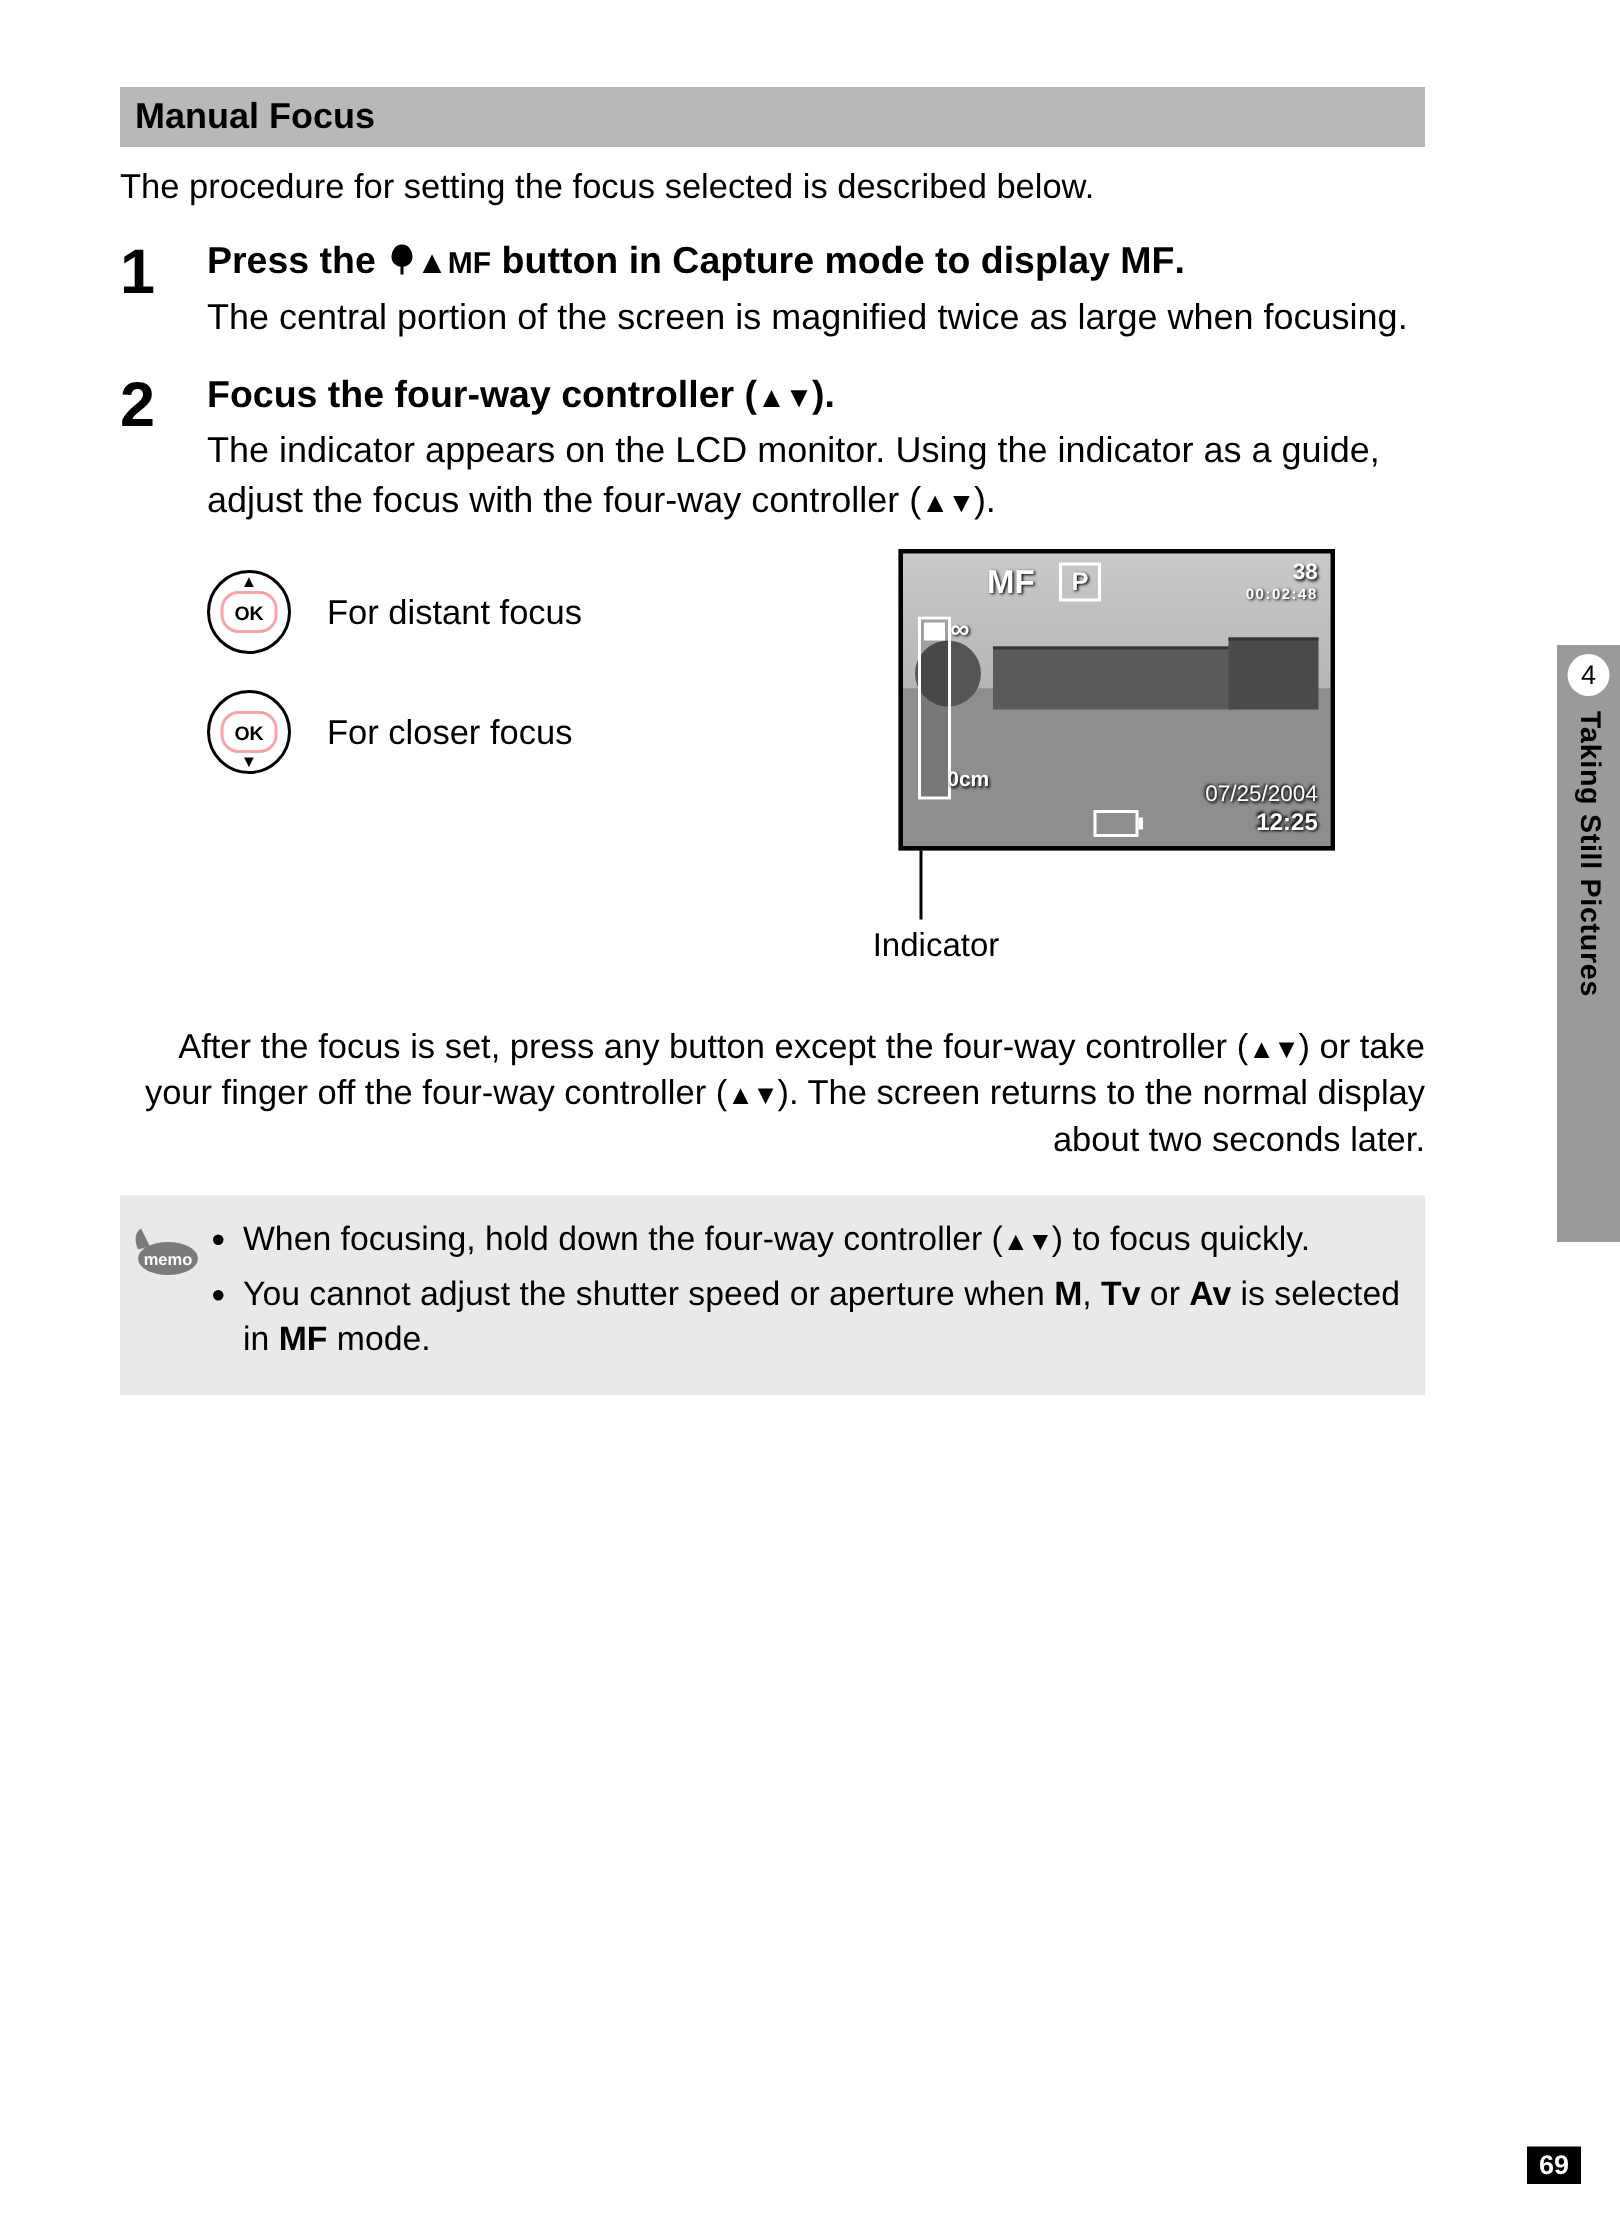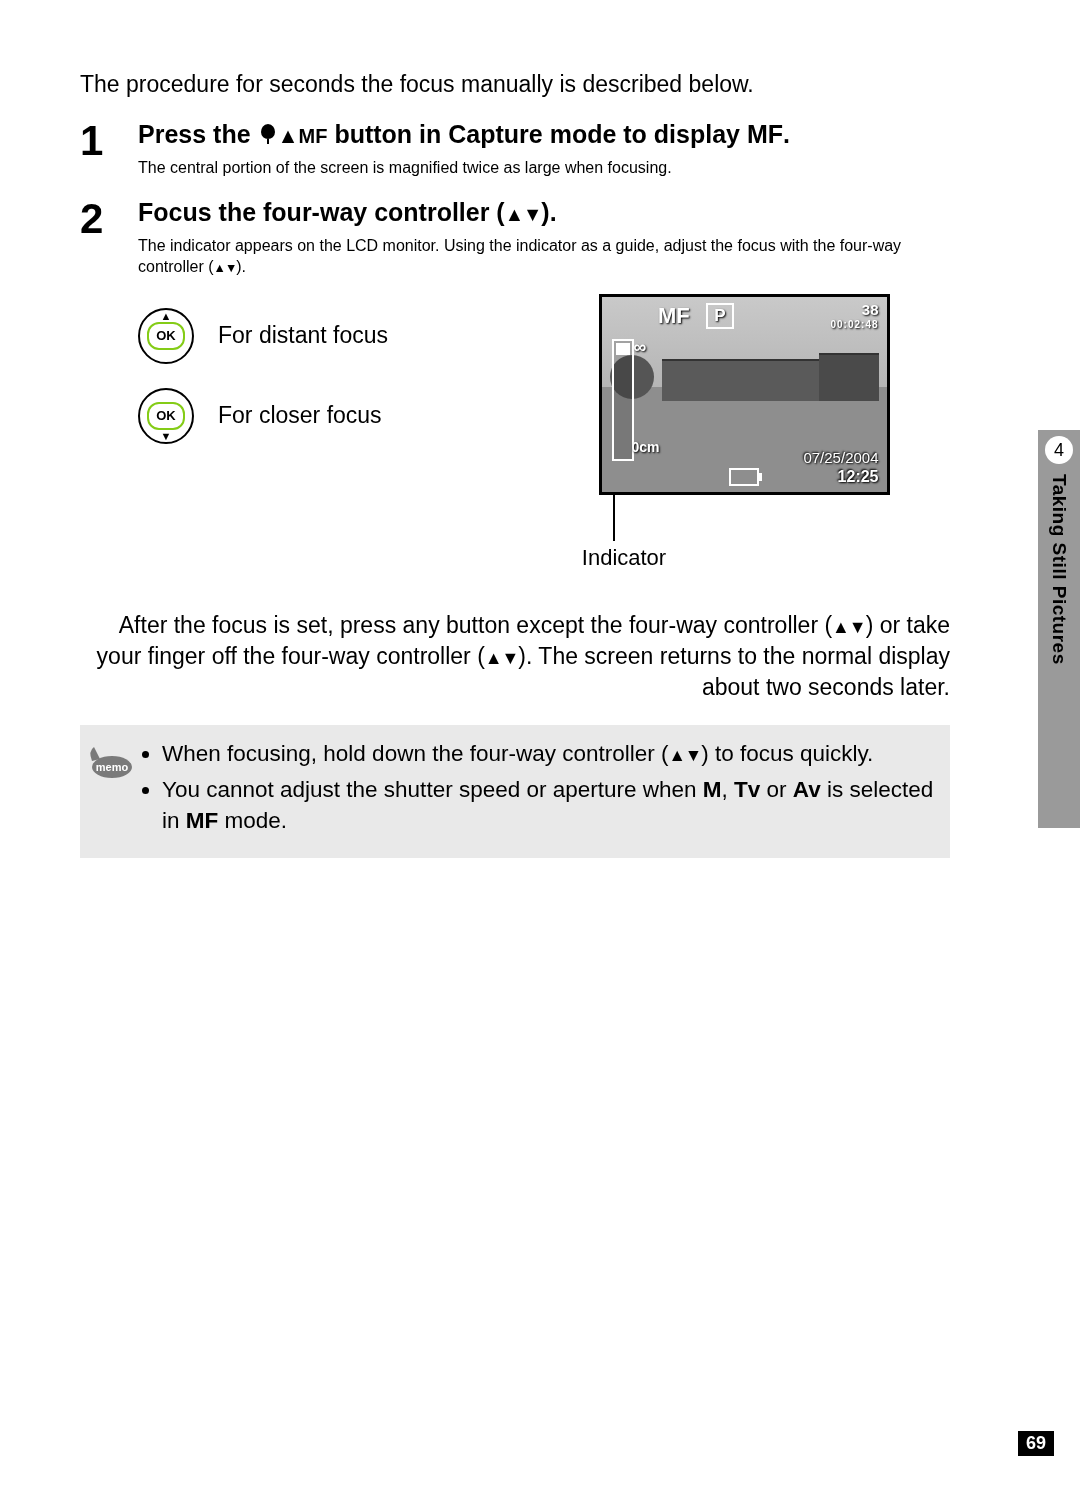--- a/index.html
+++ b/index.html
@@ -46,21 +46,21 @@
   }
   .step-body {
     flex: 1;
   }
   .step-title {
     font-weight: bold;
     font-size: 25px;
     line-height: 1.3;
   }
   .step-text {
-    font-size: 16px;
+    font-size: 24px;
     margin-top: 6px;
     line-height: 1.35;
   }
   .controller-row {
     display: flex;
     align-items: center;
     margin-top: 14px;
   }
   .ok-btn {
     width: 52px;
@@ -70,21 +70,21 @@
     display: flex;
     align-items: center;
     justify-content: center;
     position: relative;
     margin-right: 24px;
     flex: none;
   }
   .ok-inner {
     width: 34px;
     height: 24px;
-    border: 2px solid #84cc16;
+    border: 2px solid #fca5a5;
     border-radius: 12px;
     font-size: 13px;
     font-weight: bold;
     display: flex;
     align-items: center;
     justify-content: center;
   }
   .ok-arrow-up, .ok-arrow-down {
     position: absolute;
     font-size: 11px;
@@ -312,22 +312,23 @@
     vertical-align: -2px;
   }
   .macro-icon svg { width: 20px; height: 22px; }
 </style>
 </head>
 <body>
 
 <div class="page">
   <div class="content">
 
-
-    <div class="intro">The procedure for seconds the focus manually is described below.</div>
+    <div class="section-header">Manual Focus</div>
+
+    <div class="intro">The procedure for setting the focus selected is described below.</div>
 
     <div class="step">
       <div class="step-num">1</div>
       <div class="step-body">
         <div class="step-title">
           <span>Press the </span>
           <span class="macro-icon">
             <svg viewBox="0 0 20 22">
                 <path d="M10 2 C6 2 4 6 4 9 C4 13 7 15 10 15 C13 15 16 13 16 9 C16 6 14 2 10 2 Z M10 15 L10 21" stroke="#000" stroke-width="2" fill="#000"></path>
               </svg>

